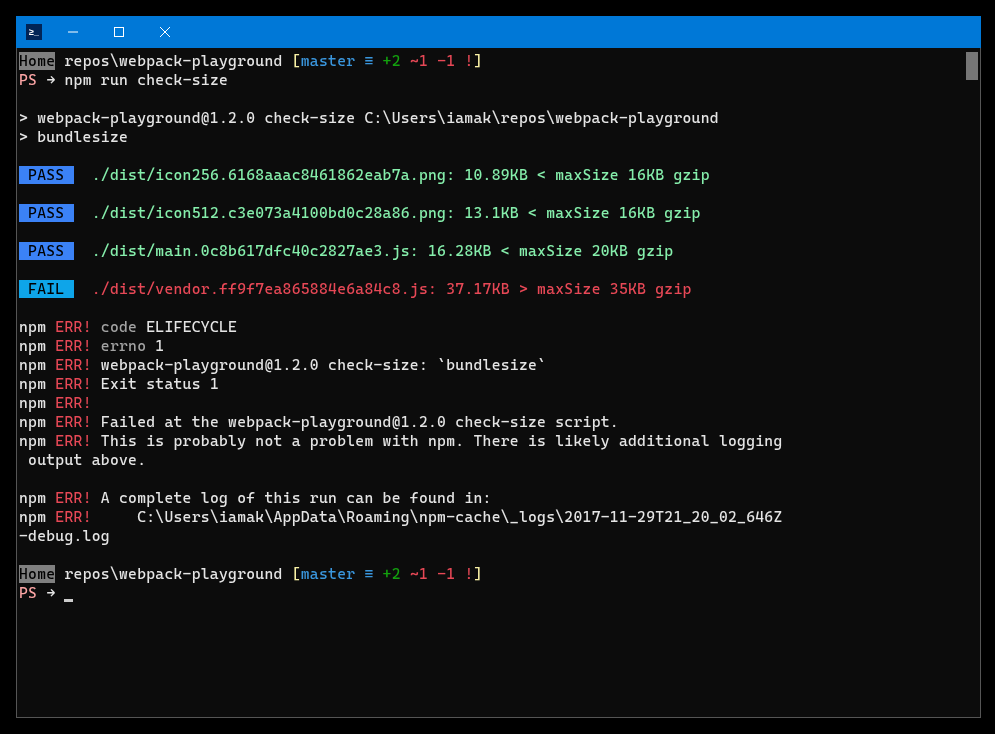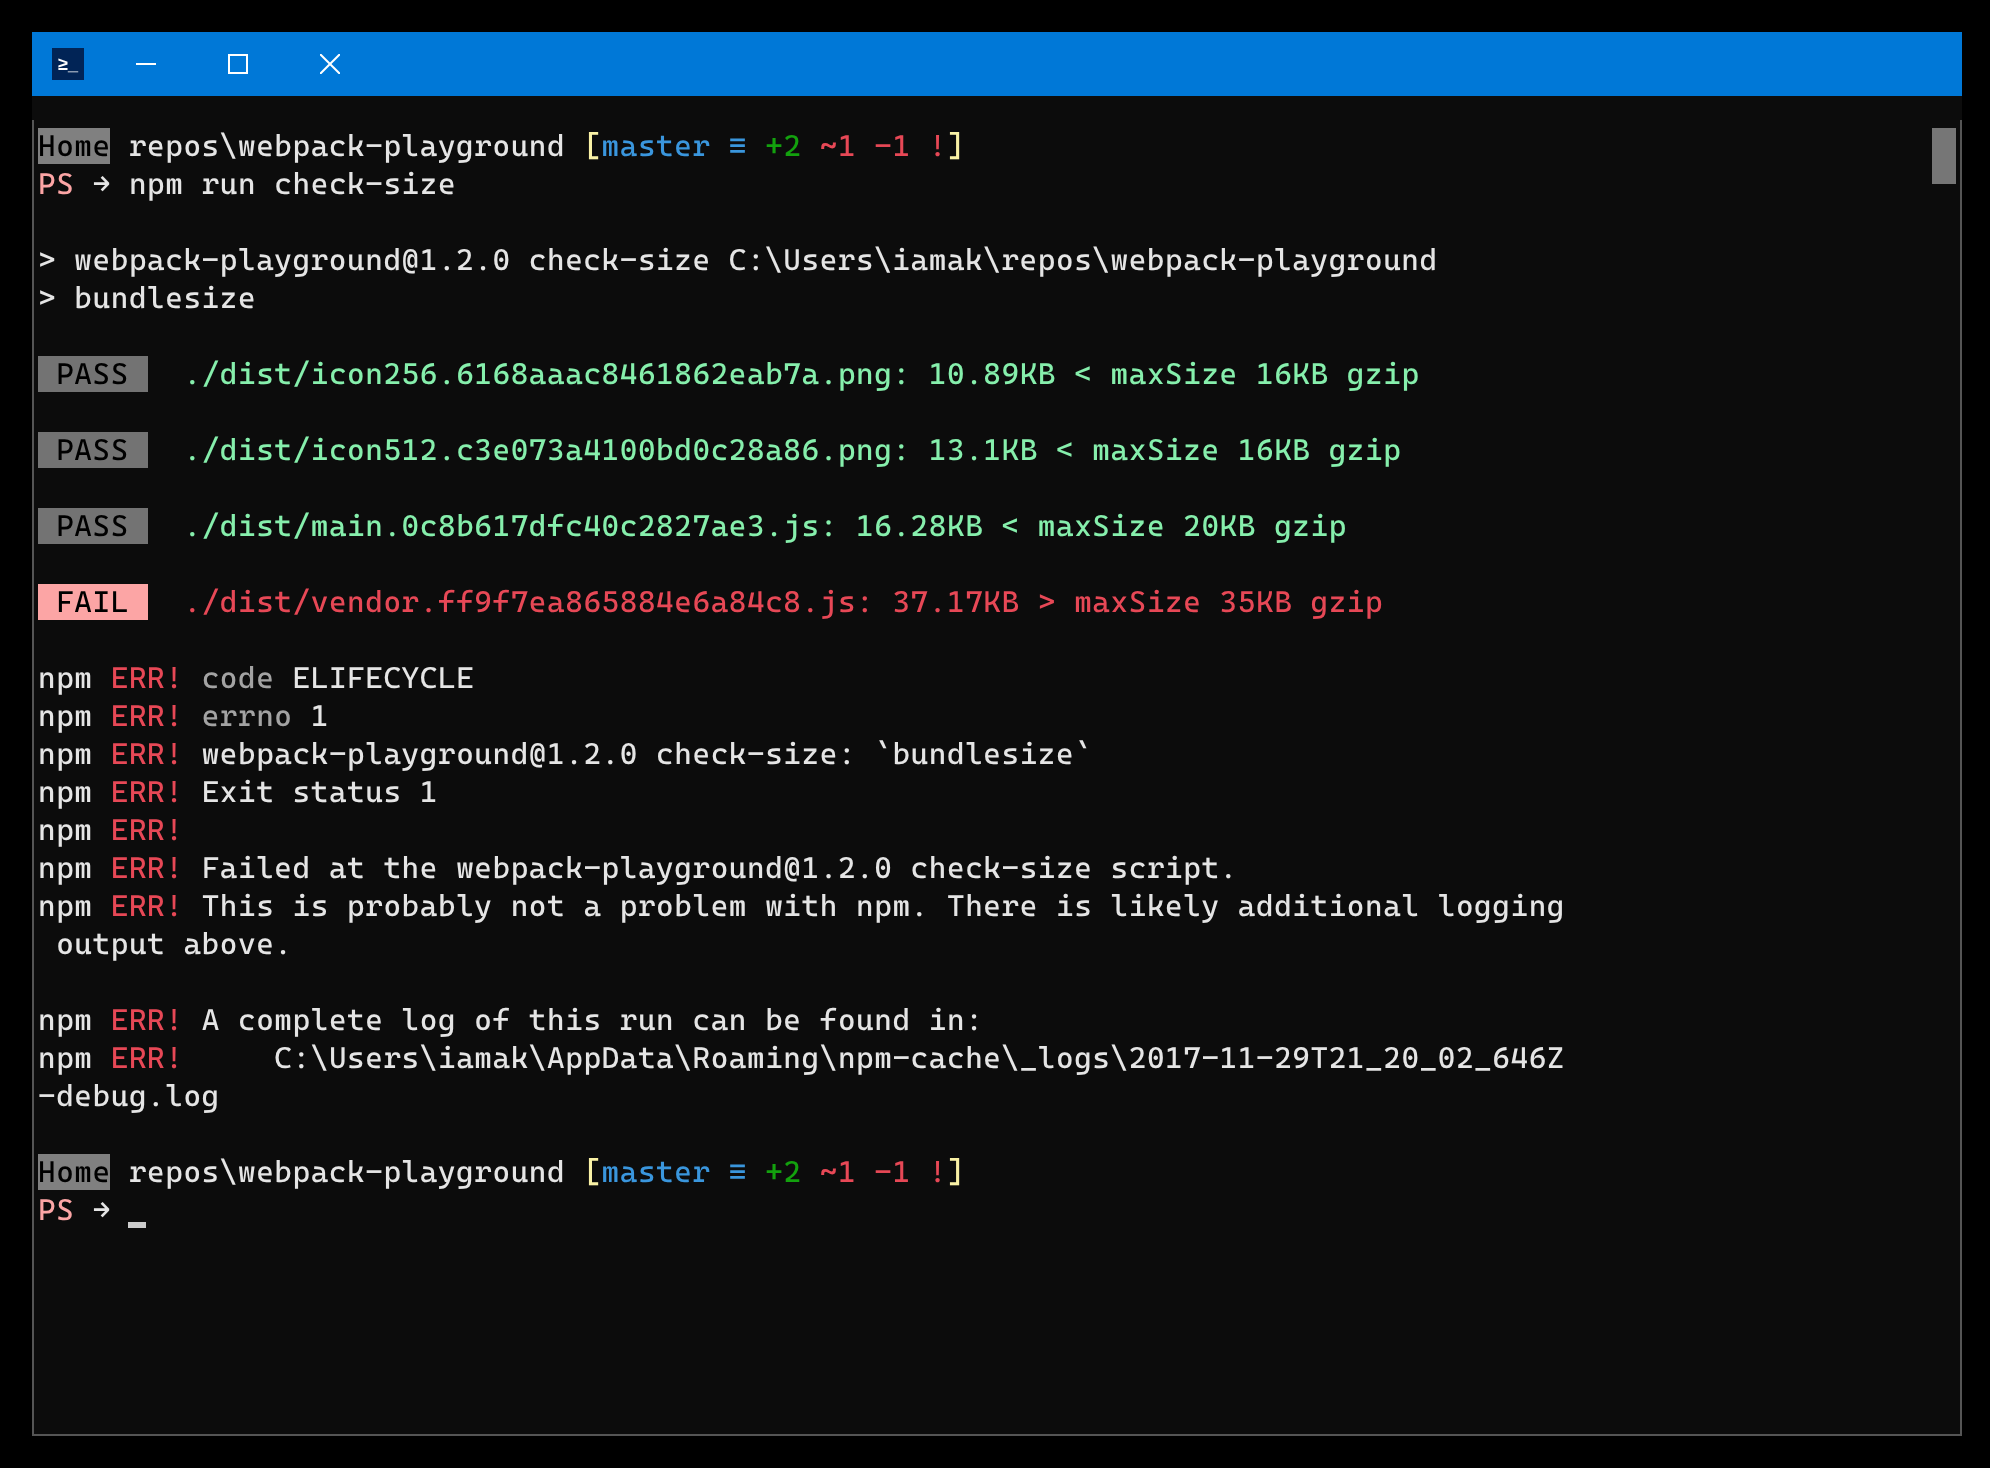--- a/index.html
+++ b/index.html
@@ -53,21 +53,20 @@
       font-size: 10px;
     }
     .win-btn svg { width: 10px; height: 10px; }
     .terminal-wrap {
       flex: 1;
       display: flex;
       background: #0c0c0c;
       border: 1px solid #555;
       border-top: none;
       overflow: hidden;
-      margin-top: 12px;
     }
     .terminal {
       flex: 1;
       padding: 4px 2px;
       font-size: 15px;
       line-height: 19px;
       color: #ccc;
       white-space: pre;
       font-family: 'Cascadia Code', 'Consolas', monospace;
       letter-spacing: 0.3px;
@@ -88,22 +87,22 @@
     }
     .home-badge { background: #808080; color: #000; }
     .white { color: #e5e5e5; }
     .cyan { color: #3a96dd; }
     .green-txt { color: #86efac; }
     .darkgreen { color: #13a10e; }
     .red-txt { color: #e74856; }
     .yellow { color: #f9f1a5; }
     .magenta { color: #a3a3a3; }
     .blue { color: #fca5a5; }
-    .pass-badge { background: #737373; color: #000; }
-    .fail-badge { background: #fca5a5; color: #000; }
+    .pass-badge { background: #3b82f6; color: #000; }
+    .fail-badge { background: #0ea5e9; color: #000; }
     .cursor {
       display: inline-block;
       width: 9px;
       height: 3px;
       background: #ccc;
       vertical-align: bottom;
       margin-bottom: 1px;
     }
     .line { display: block; }
   </style>

